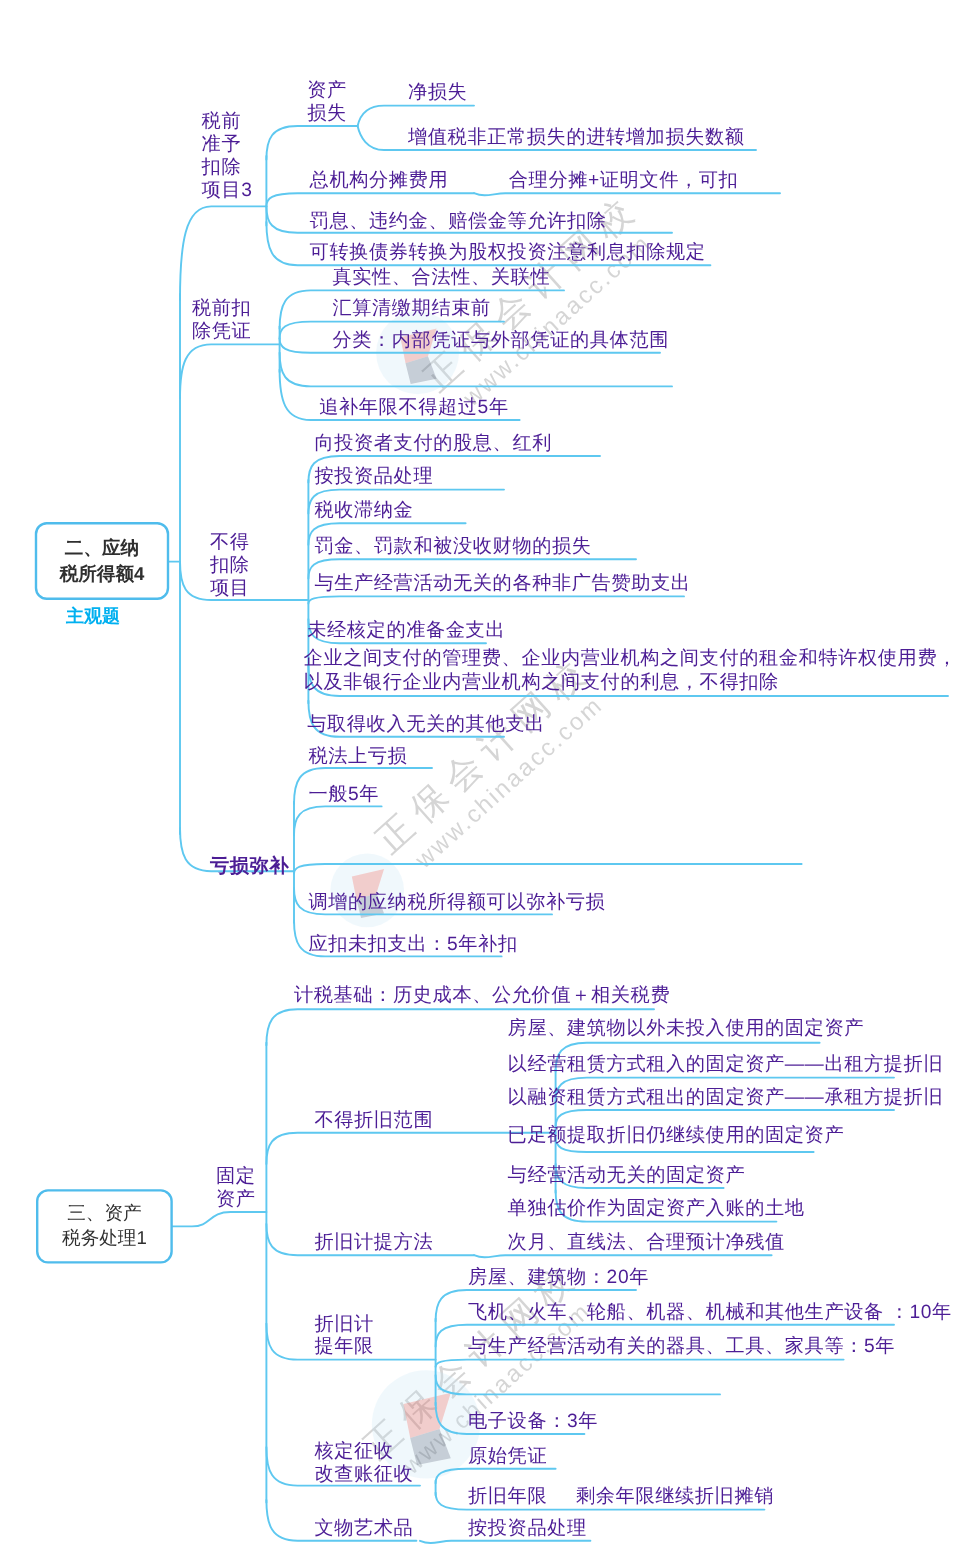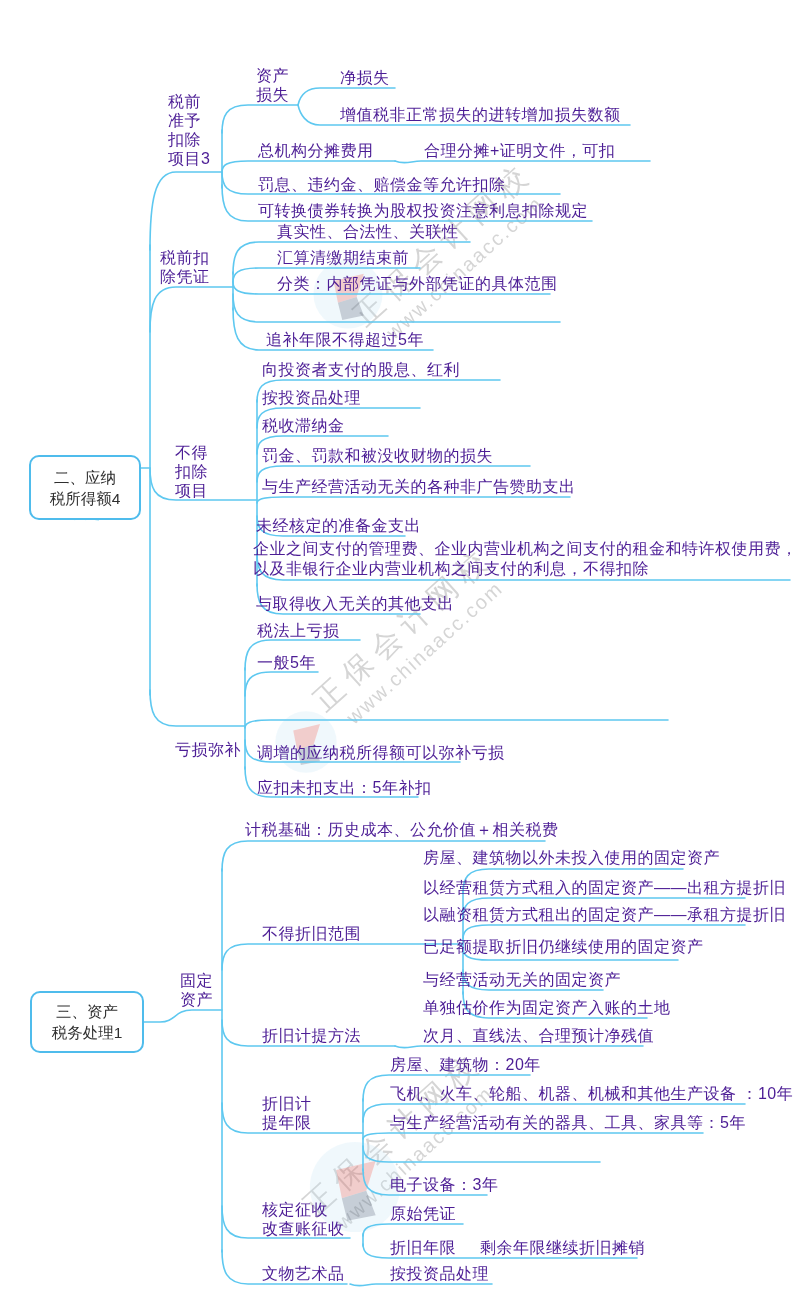--- a/index.html
+++ b/index.html
@@ -119,21 +119,21 @@
         <path d="M363,1139 C363,1135.4 367,1133 389,1133 L703,1133"></path>
         <path d="M363,1146 C363,1155.6 367,1162 389,1162 L600,1162"></path>
         <path d="M363,1169 C363,1184.6 367,1195 389,1195 L487,1195"></path>
         <path d="M363,1234 L363,1246"></path>
         <path d="M363,1236 C363,1228.8 367,1224 389,1224 L463,1224"></path>
         <path d="M363,1244 C363,1252.4 367,1258 389,1258 L637,1258"></path>
       </g>
   </svg>
 
 
-  <div class="rootbox" style="left:29px;top:455px;width:108px;height:61px;">二、应纳
+  <div class="rootbox" style="left:29px;top:435px;width:108px;height:61px;font-weight:bold;">二、应纳
 税所得额4</div>
   <div class="roottag" style="left:55px;top:504px;">主观题</div>
 
   <div class="node stack" style="left:168px;top:92px;">税前
 准予
 扣除
 项目3</div>
   <div class="node stack" style="left:256px;top:66px;">资产
 损失</div>
   <div class="node" style="left:340px;top:69px;">净损失</div>
@@ -156,21 +156,21 @@
   <div class="node" style="left:262px;top:361px;">向投资者支付的股息、红利</div>
   <div class="node" style="left:262px;top:389px;">按投资品处理</div>
   <div class="node" style="left:262px;top:417px;">税收滞纳金</div>
   <div class="node" style="left:262px;top:447px;">罚金、罚款和被没收财物的损失</div>
   <div class="node" style="left:262px;top:478px;">与生产经营活动无关的各种非广告赞助支出</div>
   <div class="node" style="left:256px;top:517px;">未经核定的准备金支出</div>
   <div class="node wrap2" style="left:253px;top:539px;">企业之间支付的管理费、企业内营业机构之间支付的租金和特许权使用费，
 以及非银行企业内营业机构之间支付的利息，不得扣除</div>
   <div class="node" style="left:256px;top:595px;">与取得收入无关的其他支出</div>
 
-  <div class="node" style="left:175px;top:741px;">亏损弥补</div>
+  <div class="node" style="left:175px;top:714px;font-weight:bold;">亏损弥补</div>
   <div class="node" style="left:257px;top:622px;">税法上亏损</div>
   <div class="node" style="left:257px;top:654px;">一般5年</div>
   <div class="node" style="left:257px;top:744px;">调增的应纳税所得额可以弥补亏损</div>
   <div class="node" style="left:257px;top:779px;">应扣未扣支出：5年补扣</div>
 
   <div class="rootbox" style="left:30px;top:991px;width:110px;height:58px;">三、资产
 税务处理1</div>
 
   <div class="node stack" style="left:180px;top:971px;">固定
 资产</div>

